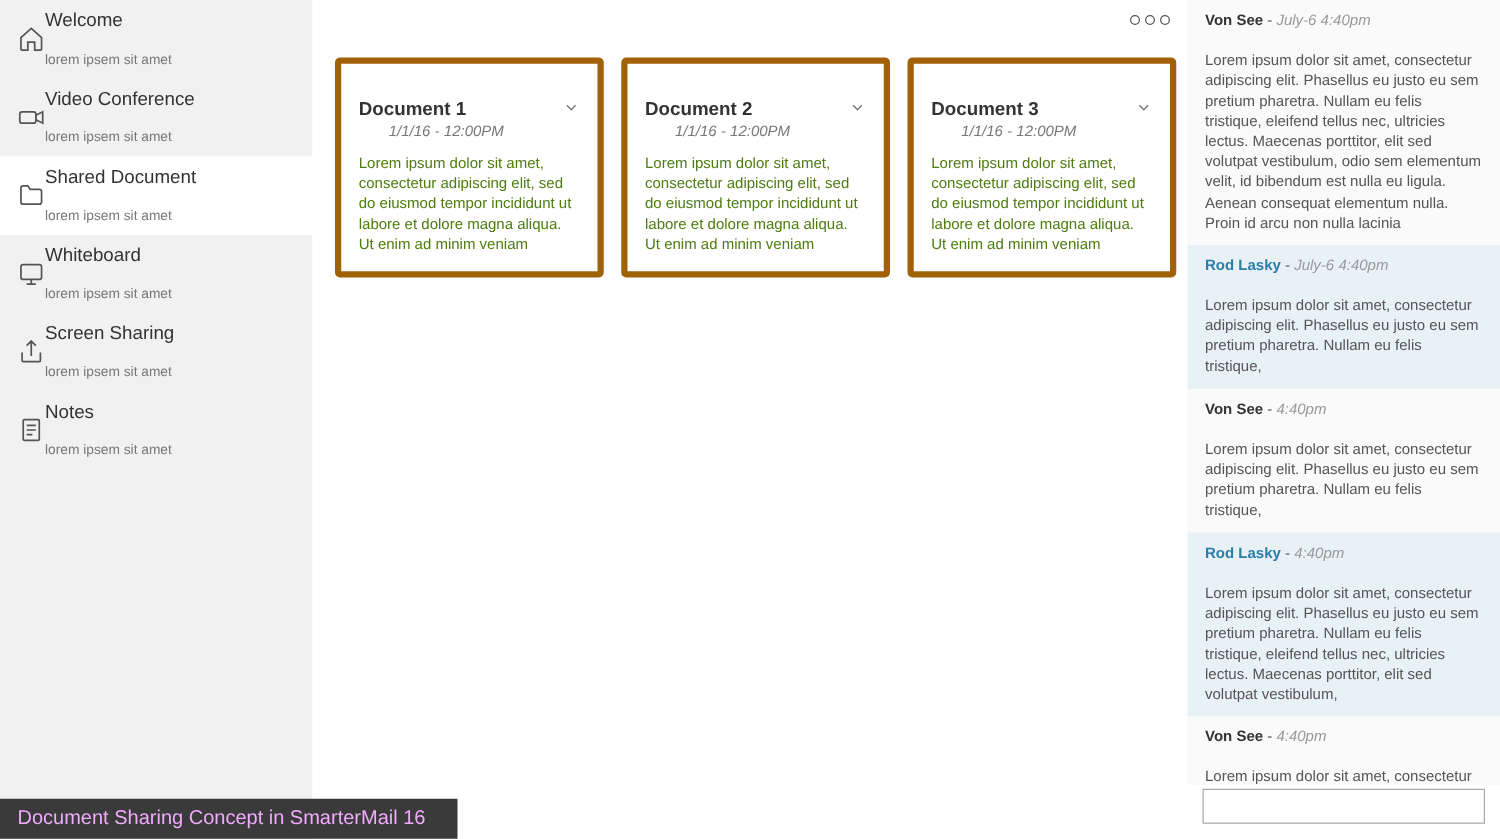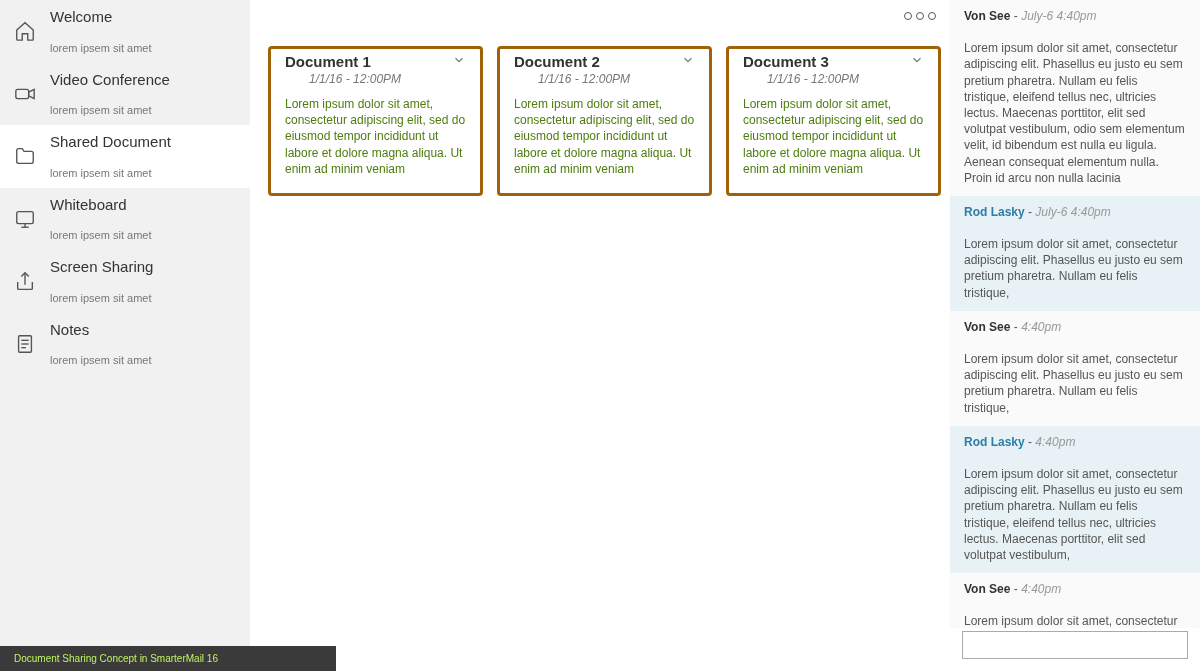--- a/index.html
+++ b/index.html
@@ -1,53 +1,53 @@
 <!DOCTYPE html>
 <html><head>
 <meta charset="utf-8">
 <style>
 * { box-sizing: border-box; margin: 0; padding: 0; }
 html, body { width: 1200px; height: 671px; font-family: "Segoe UI", Tahoma, sans-serif; overflow: hidden; background: #fff; }
 
 
 .sidebar { position: absolute; left: 0; top: 0; width: 250px; height: 100%; background: #f1f1f1; }
-.sb-item { display: flex; align-items: center; gap: 14px; padding: 9px 12px 9px 14px; cursor: pointer; }
+.sb-item { display: flex; align-items: center; gap: 0; padding: 9px 12px 9px 14px; cursor: pointer; }
 .sb-item.active { background: #fff; }
 .sb-icon { width: 22px; height: 22px; display: flex; align-items: center; justify-content: center; color: #555; }
 .sb-icon svg { width: 22px; height: 22px; stroke: #555; fill: none; stroke-width: 1.5; }
 .sb-text { display: flex; flex-direction: column; line-height: 1.1; }
 .sb-title { font-size: 15px; color: #333; font-weight: 400; }
 .sb-sub { font-size: 11px; color: #777; margin-top: 16px; }
 
 
 .main { position: absolute; left: 250px; top: 0; width: 700px; height: 100%; background: #fff; }
 .dots { position: absolute; right: 14px; top: 12px; display: flex; gap: 4px; }
 .dot { width: 8px; height: 8px; border: 1px solid #555; border-radius: 50%; }
 .cards { position: absolute; top: 46px; left: 18px; display: flex; gap: 14px; }
-.card { width: 215px; min-height: 150px; border: 3px solid #a16207; border-radius: 4px; padding: 4px 14px 14px 14px; background: #fff; }
+.card { width: 215px; min-height: 150px; border: 5px solid #a16207; border-radius: 4px; padding: 28px 14px 14px 14px; background: #fff; }
 .card-header { display: flex; justify-content: space-between; align-items: flex-start; }
 .card-title { font-size: 15px; font-weight: 600; color: #333; }
 .card-date { font-size: 12px; font-style: italic; color: #777; margin-top: 2px; margin-left: 24px; }
 .card-body { font-size: 12px; color: #4d7c0f; line-height: 1.35; margin-top: 10px; }
 .chev svg { width: 14px; height: 14px; stroke: #777; fill: none; stroke-width: 2; }
 
 
 .feed { position: absolute; right: 0; top: 0; width: 250px; height: 628px; background: #fafafa; overflow: hidden; }
 .msg { padding: 8px 14px 10px 14px; font-size: 12px; line-height: 1.35; color: #555; }
 .msg.alt { background: #e8f1f5; }
 .msg .who { font-weight: 600; color: #333; }
 .msg.alt .who { color: #2a7ea8; }
 .msg .when { font-style: italic; color: #999; }
 .msg .body { margin-top: 16px; }
 
 
 .reply { position: absolute; right: 12px; bottom: 12px; width: 226px; height: 28px; border: 1px solid #aaa; background: #fff; }
 
 
-.caption { position: absolute; left: 0; bottom: 0; background: #3a3a3a; color: #bef264; font-size: 10px; padding: 7px 14px; width: 336px; }
+.caption { position: absolute; left: 0; bottom: 0; background: #3a3a3a; color: #f0abfc; font-size: 16px; padding: 7px 14px; width: 366px; }
 .powered { position: absolute; left: 4px; bottom: 5px; font-size: 11px; color: #9d9d9d; }
 </style>
 </head>
 <body>
 
 <nav class="sidebar">
   <div class="sb-item">
     <span class="sb-icon">
         <svg viewBox="0 0 24 24">
           <path d="M3 11l9-8 9 8v10a1 1 0 0 1-1 1h-5v-7h-6v7H4a1 1 0 0 1-1-1z"></path>

